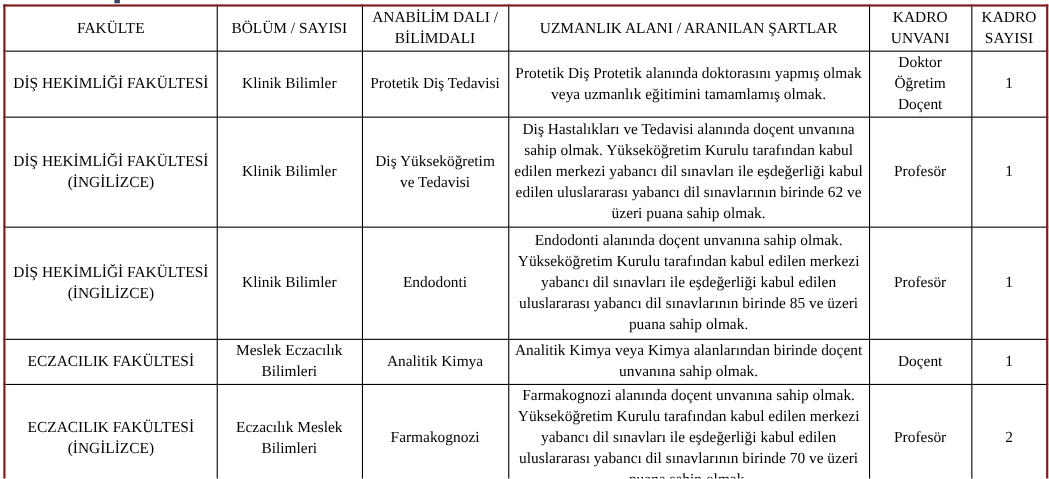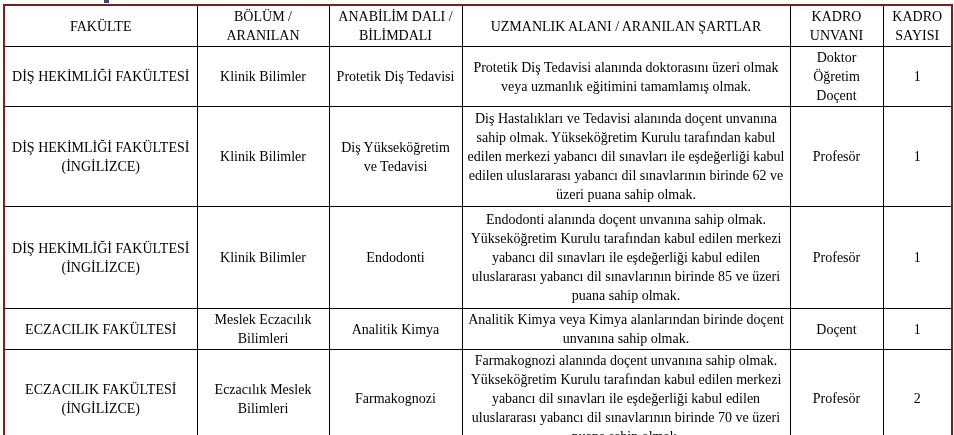--- a/index.html
+++ b/index.html
@@ -78,36 +78,36 @@
     <col class="w-fakulte">
     <col class="w-bolum">
     <col class="w-anabilim">
     <col class="w-sartlar">
     <col class="w-unvan">
     <col class="w-sayi">
   </colgroup>
   <thead>
     <tr>
       <th>FAKÜLTE</th>
-      <th>BÖLÜM / ARANILAN</th>
+      <th>BÖLÜM / SAYISI</th>
       <th>ANABİLİM DALI / BİLİMDALI</th>
       <th>UZMANLIK ALANI / ARANILAN ŞARTLAR</th>
       <th>KADRO UNVANI</th>
       <th>KADRO SAYISI</th>
     </tr>
   </thead>
   <tbody>
     <tr>
       <td>
         <div>DİŞ HEKİMLİĞİ FAKÜLTESİ</div>
         <div></div>
       </td>
       <td>Klinik Bilimler</td>
       <td>Protetik Diş Tedavisi</td>
-      <td class="c-sartlar">Protetik Diş Tedavisi alanında doktorasını üzeri olmak veya uzmanlık eğitimini tamamlamış olmak.</td>
+      <td class="c-sartlar">Protetik Diş Protetik alanında doktorasını yapmış olmak veya uzmanlık eğitimini tamamlamış olmak.</td>
       <td>Doktor Öğretim Doçent</td>
       <td>1</td>
     </tr>
     <tr>
       <td>
         <div>DİŞ HEKİMLİĞİ FAKÜLTESİ</div>
         <div>(İNGİLİZCE)</div>
       </td>
       <td>Klinik Bilimler</td>
       <td>Diş Yükseköğretim ve Tedavisi</td>

